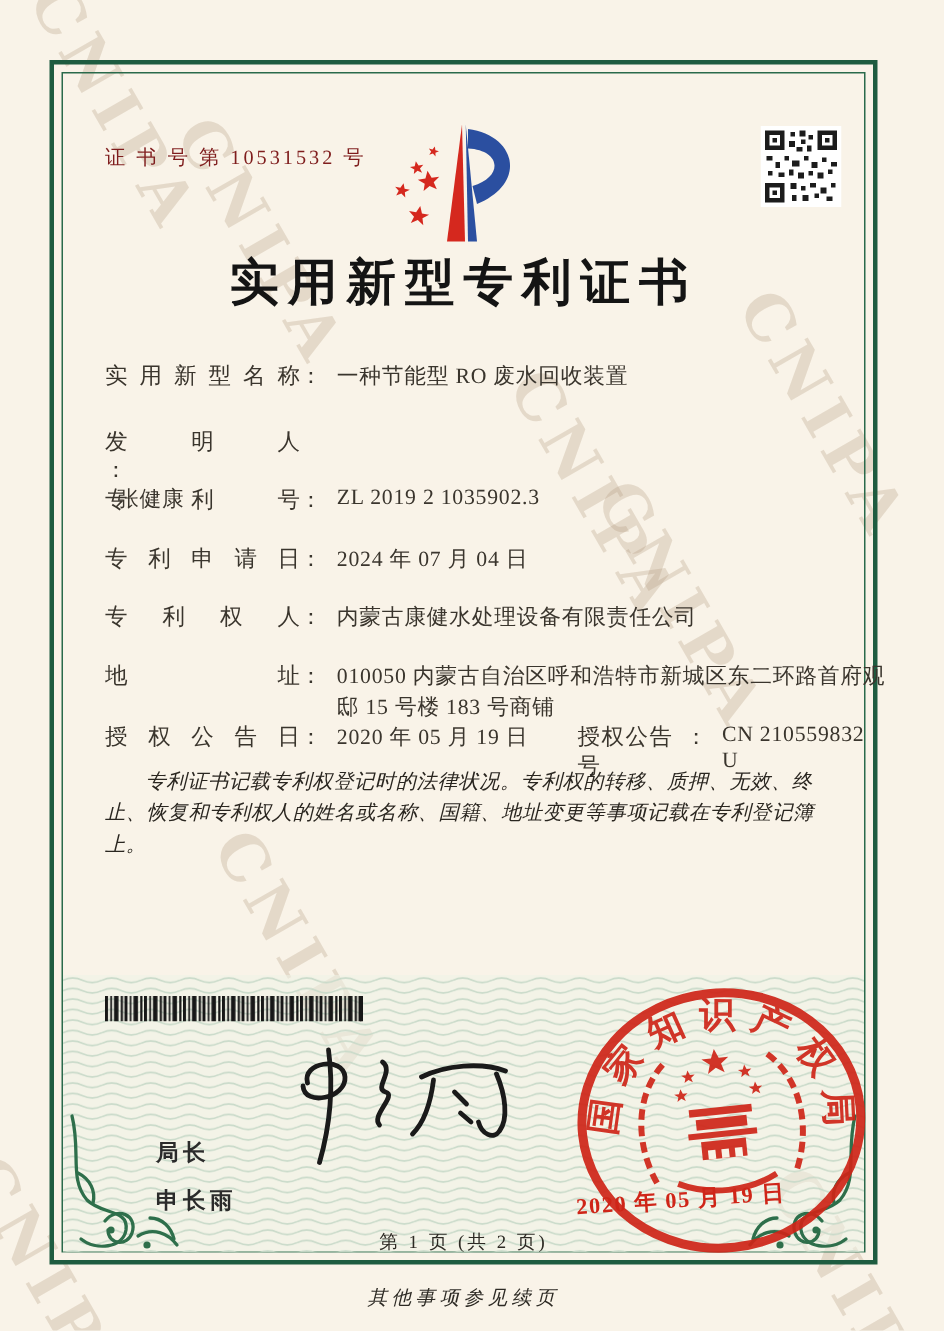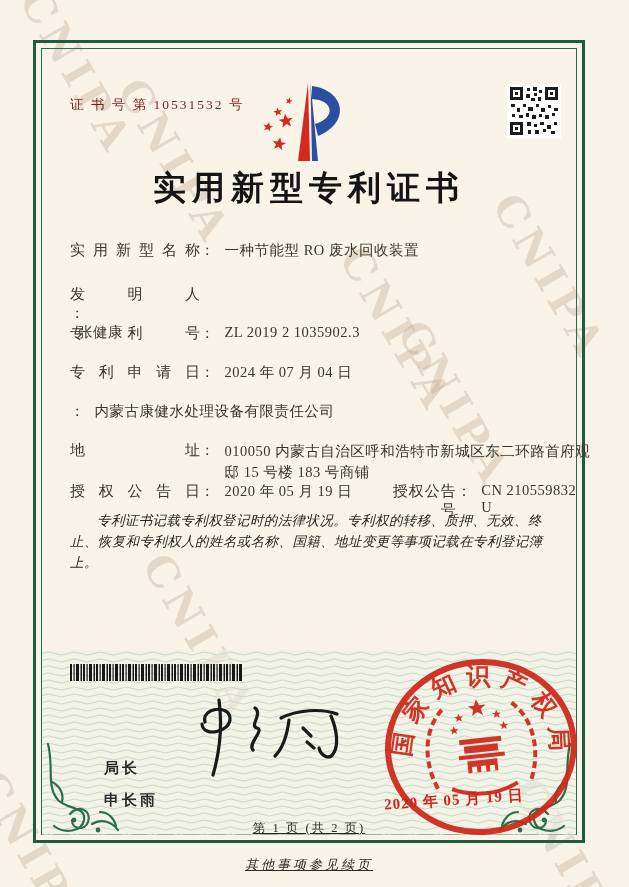--- a/index.html
+++ b/index.html
@@ -25,37 +25,37 @@
   
   .title{left:33px;top:166px;width:552px;text-align:center;font-size:33px;font-weight:bold;
          letter-spacing:6px;color:#141414;}
   
   .row{position:absolute;left:70px;font-size:14.5px;color:#3a352d;display:flex;align-items:flex-start;}
   .row .lbl{display:inline-block;width:130px;text-align:justify;text-align-last:justify;font-size:15px;}
   .row .colon{margin:0 2px 0 0;}
   .row .val{margin-left:8px;letter-spacing:.5px;}
   .val-wrap{width:366px;line-height:21px;}
   .row2col{position:absolute;left:315px;top:0;display:flex;font-size:14.5px;}
-  .row2col .lbl2{letter-spacing:1px;font-size:15px;text-align:right;}
+  .row2col .lbl2{letter-spacing:1px;font-size:15px;}
   
   .body-text{left:70px;top:511px;width:492px;font-size:13.5px;line-height:20.8px;
              font-style:italic;color:#2a2620;}
   .body-text p{margin:0;text-indent:2em;letter-spacing:.4px;}
   
   .signer{font-family:"Liberation Sans", sans-serif;font-weight:600;font-size:15px;
           letter-spacing:3px;color:#2b2b2b;margin-top:40px;}
   .signer-title{left:104px;top:719px;}
   .signer-name{left:104px;top:751px;}
   
   .seal-date{left:384px;top:790px;width:160px;color:#cf2518;font-size:15px;
              letter-spacing:1px;transform:rotate(-4deg);font-weight:bold;white-space:nowrap;}
   
-  .page-note{left:33px;top:820px;width:552px;text-align:center;font-size:12.5px;letter-spacing:2px;color:#2d2a24;text-decoration:underline;}
+  .page-note{left:33px;top:820px;width:552px;text-align:center;font-size:12.5px;letter-spacing:2px;color:#2d2a24;}
   .cont-note{left:33px;top:856px;width:552px;text-align:center;font-size:13px;font-style:italic;
-             letter-spacing:3px;color:#2d2a24;text-decoration:underline;}
+             letter-spacing:3px;color:#2d2a24;}
 </style>
 </head>
 <body>
 
 <div class="wm" style="left:52px;top:-20px;">CNIPA</div>
 <div class="wm" style="left:150px;top:70px;">CNIPA</div>
 <div class="wm" style="left:525px;top:185px;">CNIPA</div>
 <div class="wm" style="left:372px;top:238px;">CNIPA</div>
 <div class="wm" style="left:430px;top:312px;">CNIPA</div>
 <div class="wm" style="left:175px;top:545px;">CNIPA</div>
@@ -180,20 +180,21 @@
   <span class="lbl">专利号</span>
     <span class="colon">：</span>
   <span class="val">ZL 2019 2 1035902.3</span>
 </div>
 <div class="row" style="top:363px;">
   <span class="lbl">专利申请日</span>
     <span class="colon">：</span>
   <span class="val">2024 年 07 月 04 日</span>
 </div>
 <div class="row" style="top:402px;">
+  <span class="lbl">专利权人</span>
     <span class="colon">：</span>
   <span class="val">内蒙古康健水处理设备有限责任公司</span>
 </div>
 <div class="row" style="top:441px;">
   <span class="lbl">地址</span>
     <span class="colon">：</span>
   <span class="val val-wrap">010050  内蒙古自治区呼和浩特市新城区东二环路首府观邸 15 号楼 183 号商铺</span>
 </div>
 <div class="row" style="top:482px;width:510px;">
   <span class="lbl">授权公告日</span>

